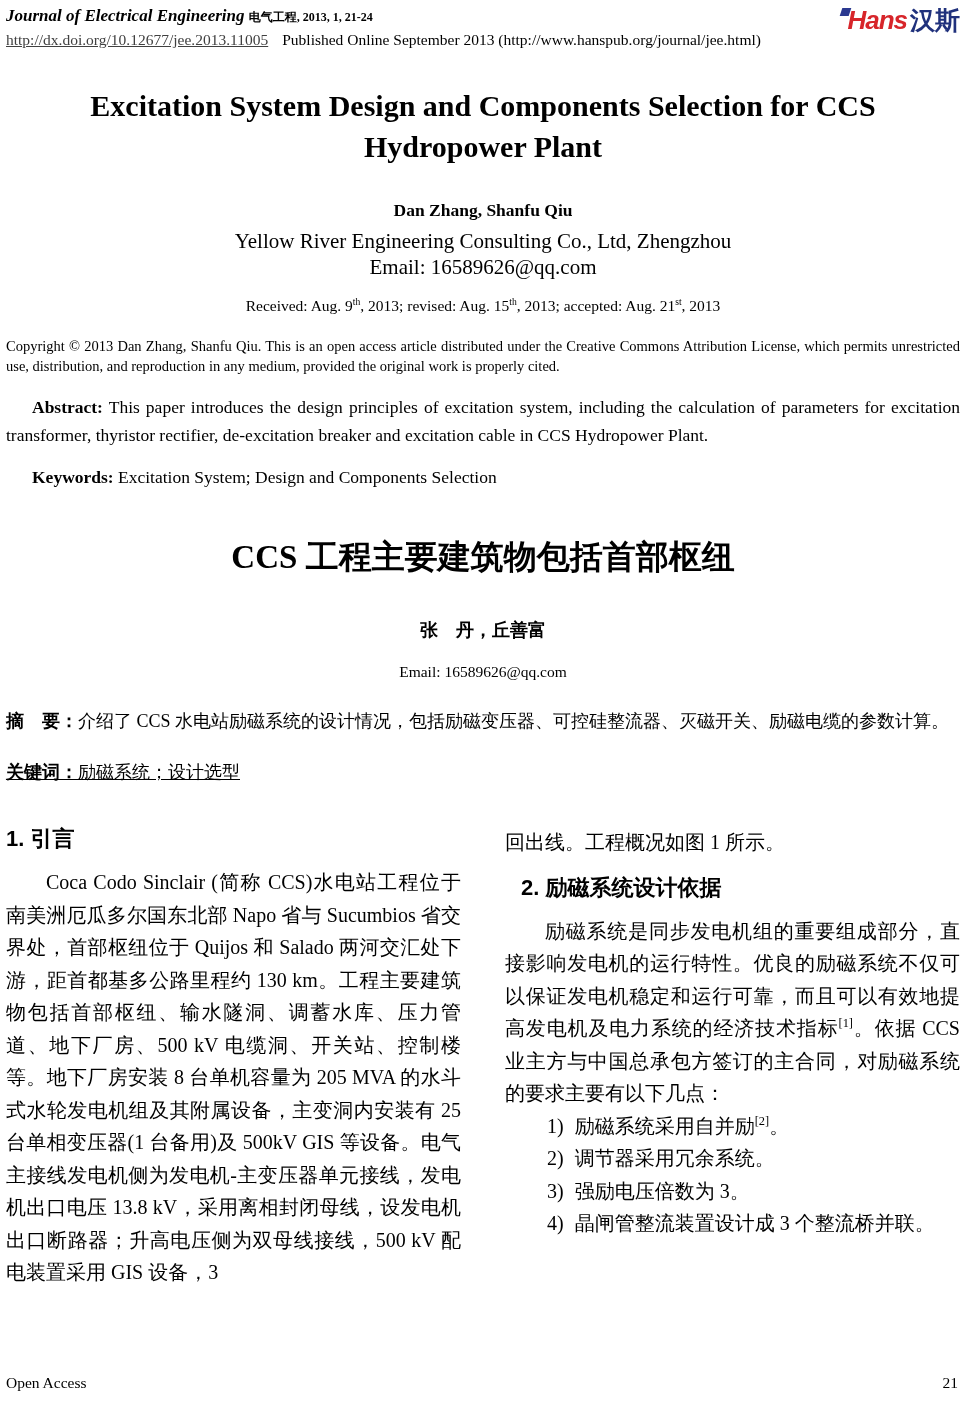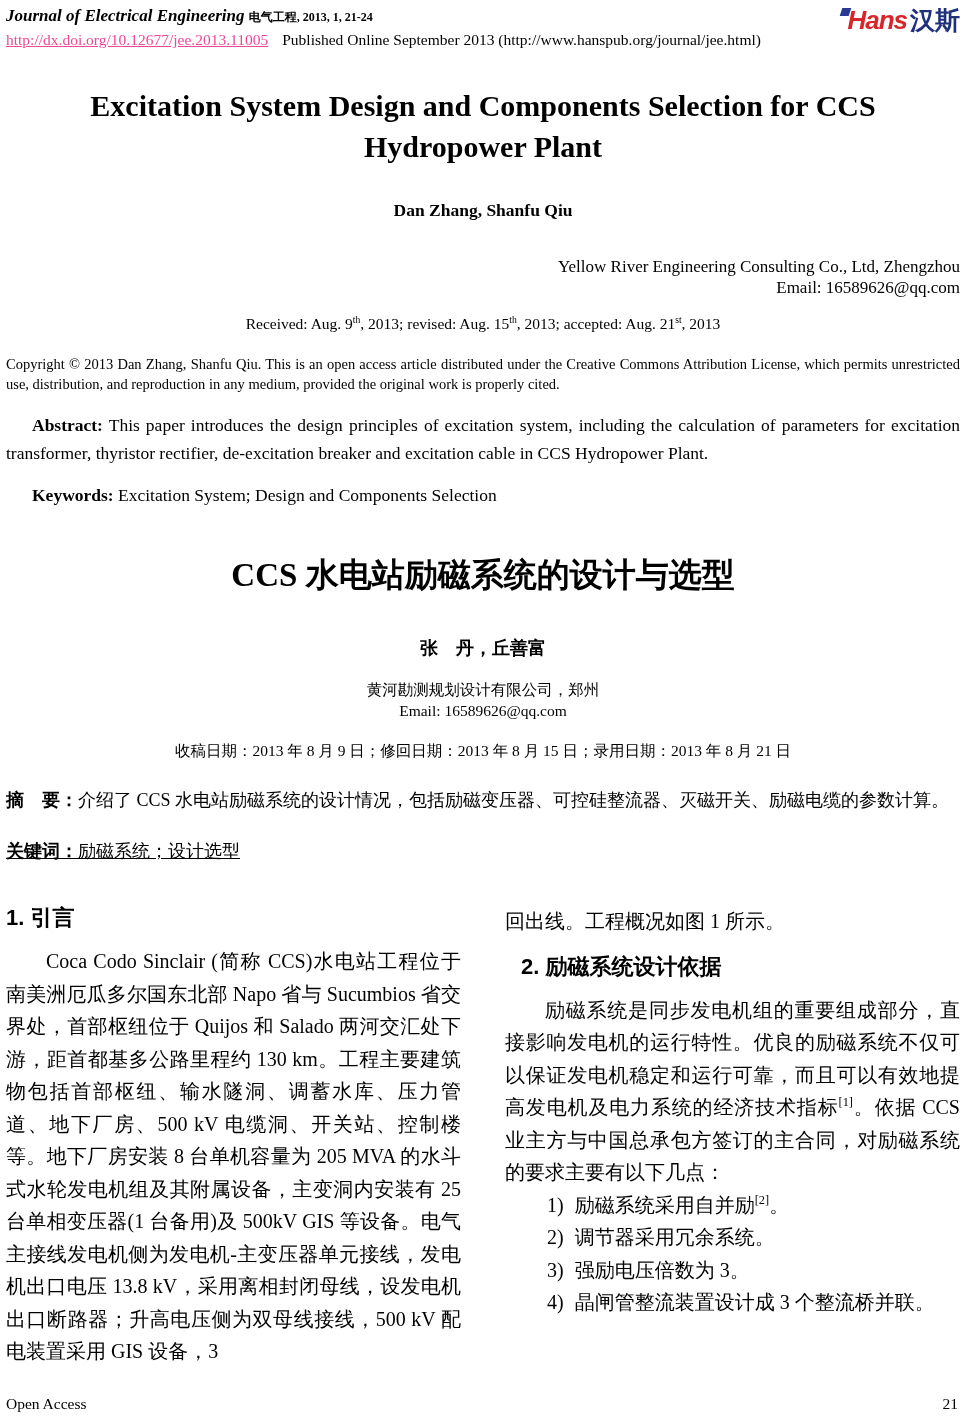--- a/index.html
+++ b/index.html
@@ -9,34 +9,34 @@
     font-family:"Liberation Serif","DejaVu Serif",serif; color:#000;
   }
   .page { padding:6px 6px 0 6px; height:100%; position:relative; }
 
   
   .header { display:flex; justify-content:space-between; align-items:flex-start; }
   .jline1 { font-size:17px; font-weight:bold; }
   .jtitle-en { font-style:italic; }
   .jtitle-zh { font-style:normal; font-family:Liberation Serif, serif; font-size:12px; }
   .jline2 { font-size:15.5px; margin-top:5px; }
-  .doi-link { color:#ec4899; text-decoration:underline;text-align:center; }
+  .doi-link { color:#404040; text-decoration:underline;text-align:center; }
   .pub-info { margin-left:14px; }
   .logo { position:relative; padding-left:6px; white-space:nowrap; line-height:1;
           font-family:"Liberation Sans","DejaVu Sans",sans-serif; margin-top:1px; }
   .logo-accent { position:absolute; left:0; top:1px; width:9px; height:8px;
                  background:#2b3990; transform:skewX(-18deg); }
   .logo-hans { color:#d7252a; font-style:italic; font-weight:800; font-size:26px; letter-spacing:-1px; }
   .logo-hanzi { color:#20317c; font-weight:800; font-size:25px; margin-left:3px; }
 
   
   .title-en { font-size:30px; font-weight:bold; text-align:center; line-height:1.38;
               width:912px; margin:36px auto 0; }
   .authors-en { text-align:center; font-size:17.5px; font-weight:bold; margin-top:32px; }
-  .affil { text-align:right; font-size:17px; line-height:1.25; margin-top:35px; }
+  .affil { text-align:center; font-size:21px; line-height:1.25; margin-top:7px; }
   .received { text-align:center; font-size:15.5px; margin-top:17px; }
   sup.sup { font-size:0.62em; vertical-align:super; line-height:0; }
   .copyright { font-size:14.5px; line-height:20px; text-align:justify; margin-top:21px; }
   .abstract-en { font-size:17.5px; line-height:28px; text-align:justify; margin-top:17px; }
   .keywords-en { font-size:17.5px; line-height:28px; margin-top:14px; }
   .lbl-en { font-weight:bold;margin-left:26px; }
 
   
   .title-zh { font-size:33px; font-weight:bold; text-align:center; margin-top:44px; }
   .authors-zh { text-align:center; font-size:18px; font-weight:bold; margin-top:38px; }
@@ -53,21 +53,21 @@
                  font-family:"Liberation Sans","DejaVu Sans",sans-serif; margin-bottom:12px; }
   .bodyp { font-size:20px; line-height:32.5px; text-align:justify; }
   .indent { text-indent:2em; }
   .col-right .cont-line { margin-top:2px; margin-bottom:14px; }
   .col-right .sec-heading { margin-top:8px;margin-left:16px; }
   .list { margin-top:0; }
   .list-item { font-size:20px; line-height:32.5px; padding-left:2.1em; text-align:justify; }
   .li-num { margin-right:0.55em; }
 
   
-  .footer { position:absolute; left:6px; right:8px; bottom:4px;
+  .footer { position:absolute; left:6px; right:8px; bottom:25px;
             display:flex; justify-content:space-between; font-size:15.5px; }
 </style>
 </head>
 <body>
 
 <div class="page">
 
   <div class="header">
     <div class="header-text">
       <div class="jline1"><span class="jtitle-en">Journal of Electrical Engineering</span> <span class="jtitle-zh">电气工程, 2013, 1, 21-24</span></div>
@@ -85,27 +85,25 @@
     <div>Email: 16589626@qq.com</div>
   </div>
   <div class="received"><span>Received: Aug. 9</span><sup class="sup">th</sup><span>, 2013; revised: Aug. 15</span><sup class="sup">th</sup><span>, 2013; accepted: Aug. 21</span><sup class="sup">st</sup><span>, 2013</span></div>
 
   <p class="copyright">Copyright © 2013 Dan Zhang, Shanfu Qiu. This is an open access article distributed under the Creative Commons Attribution License, which permits unrestricted use, distribution, and reproduction in any medium, provided the original work is properly cited.</p>
 
   <p class="abstract-en"><span class="lbl-en">Abstract:</span> <span>This paper introduces the design principles of excitation system, including the calculation of parameters for excitation transformer, thyristor rectifier, de-excitation breaker and excitation cable in CCS Hydropower Plant.</span></p>
 
   <p class="keywords-en"><span class="lbl-en">Keywords:</span> <span>Excitation System; Design and Components Selection</span></p>
 
-  <h2 class="title-zh">CCS 水电站励磁系统的设计与选型</h2>
+  <h2 class="title-zh">CCS 工程主要建筑物包括首部枢纽</h2>
   <div class="authors-zh">张　丹，丘善富</div>
   <div class="affil-zh">
-    <div>黄河勘测规划设计有限公司，郑州</div>
     <div>Email: 16589626@qq.com</div>
   </div>
-  <div class="received-zh">收稿日期：2013 年 8 月 9 日；修回日期：2013 年 8 月 15 日；录用日期：2013 年 8 月 21 日</div>
 
   <p class="abstract-zh"><span class="lbl-zh">摘　要：</span><span>介绍了 CCS 水电站励磁系统的设计情况，包括励磁变压器、可控硅整流器、灭磁开关、励磁电缆的参数计算。</span></p>
 
   <p class="keywords-zh"><span class="lbl-zh">关键词：</span><span>励磁系统；设计选型</span></p>
 
   <div class="columns">
     <div class="col col-left">
       <h3 class="sec-heading">1. 引言</h3>
       <p class="bodyp indent">Coca Codo Sinclair (简称 CCS)水电站工程位于南美洲厄瓜多尔国东北部 Napo 省与 Sucumbios 省交界处，首部枢纽位于 Quijos 和 Salado 两河交汇处下游，距首都基多公路里程约 130 km。工程主要建筑物包括首部枢纽、输水隧洞、调蓄水库、压力管道、地下厂房、500 kV 电缆洞、开关站、控制楼等。地下厂房安装 8 台单机容量为 205 MVA 的水斗式水轮发电机组及其附属设备，主变洞内安装有 25 台单相变压器(1 台备用)及 500kV GIS 等设备。电气主接线发电机侧为发电机-主变压器单元接线，发电机出口电压 13.8 kV，采用离相封闭母线，设发电机出口断路器；升高电压侧为双母线接线，500 kV 配电装置采用 GIS 设备，3</p>
     </div>

